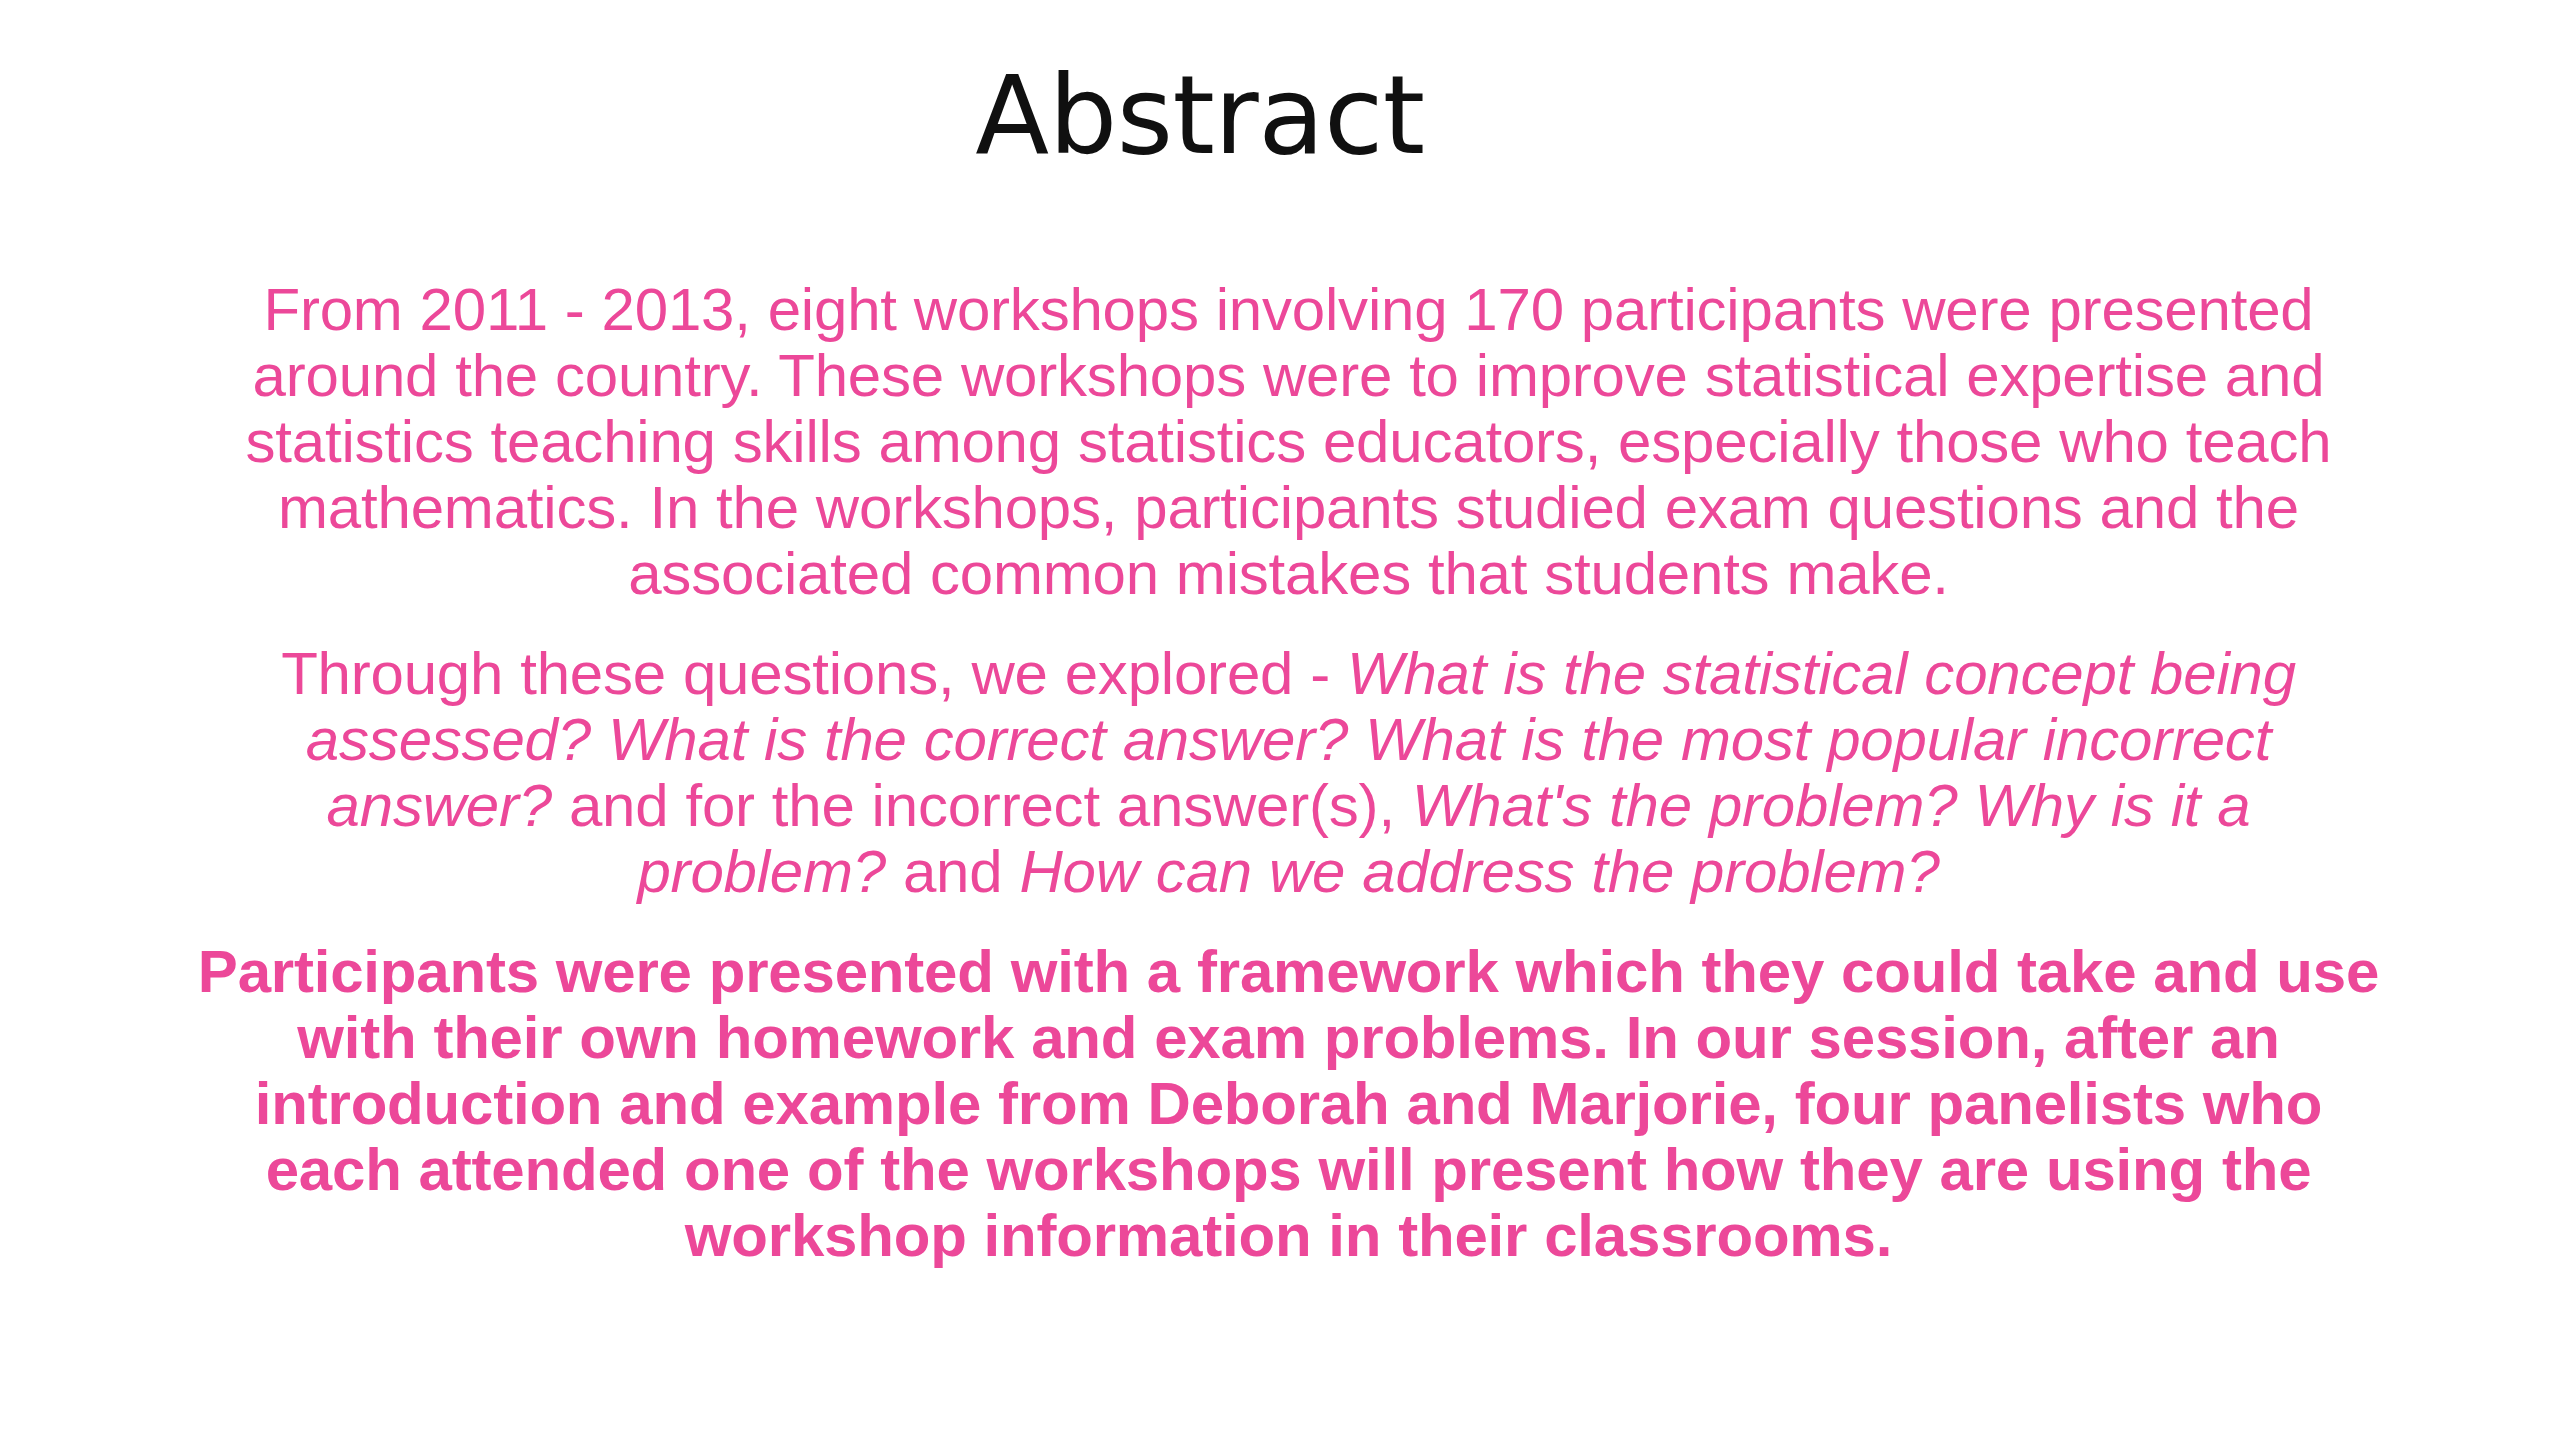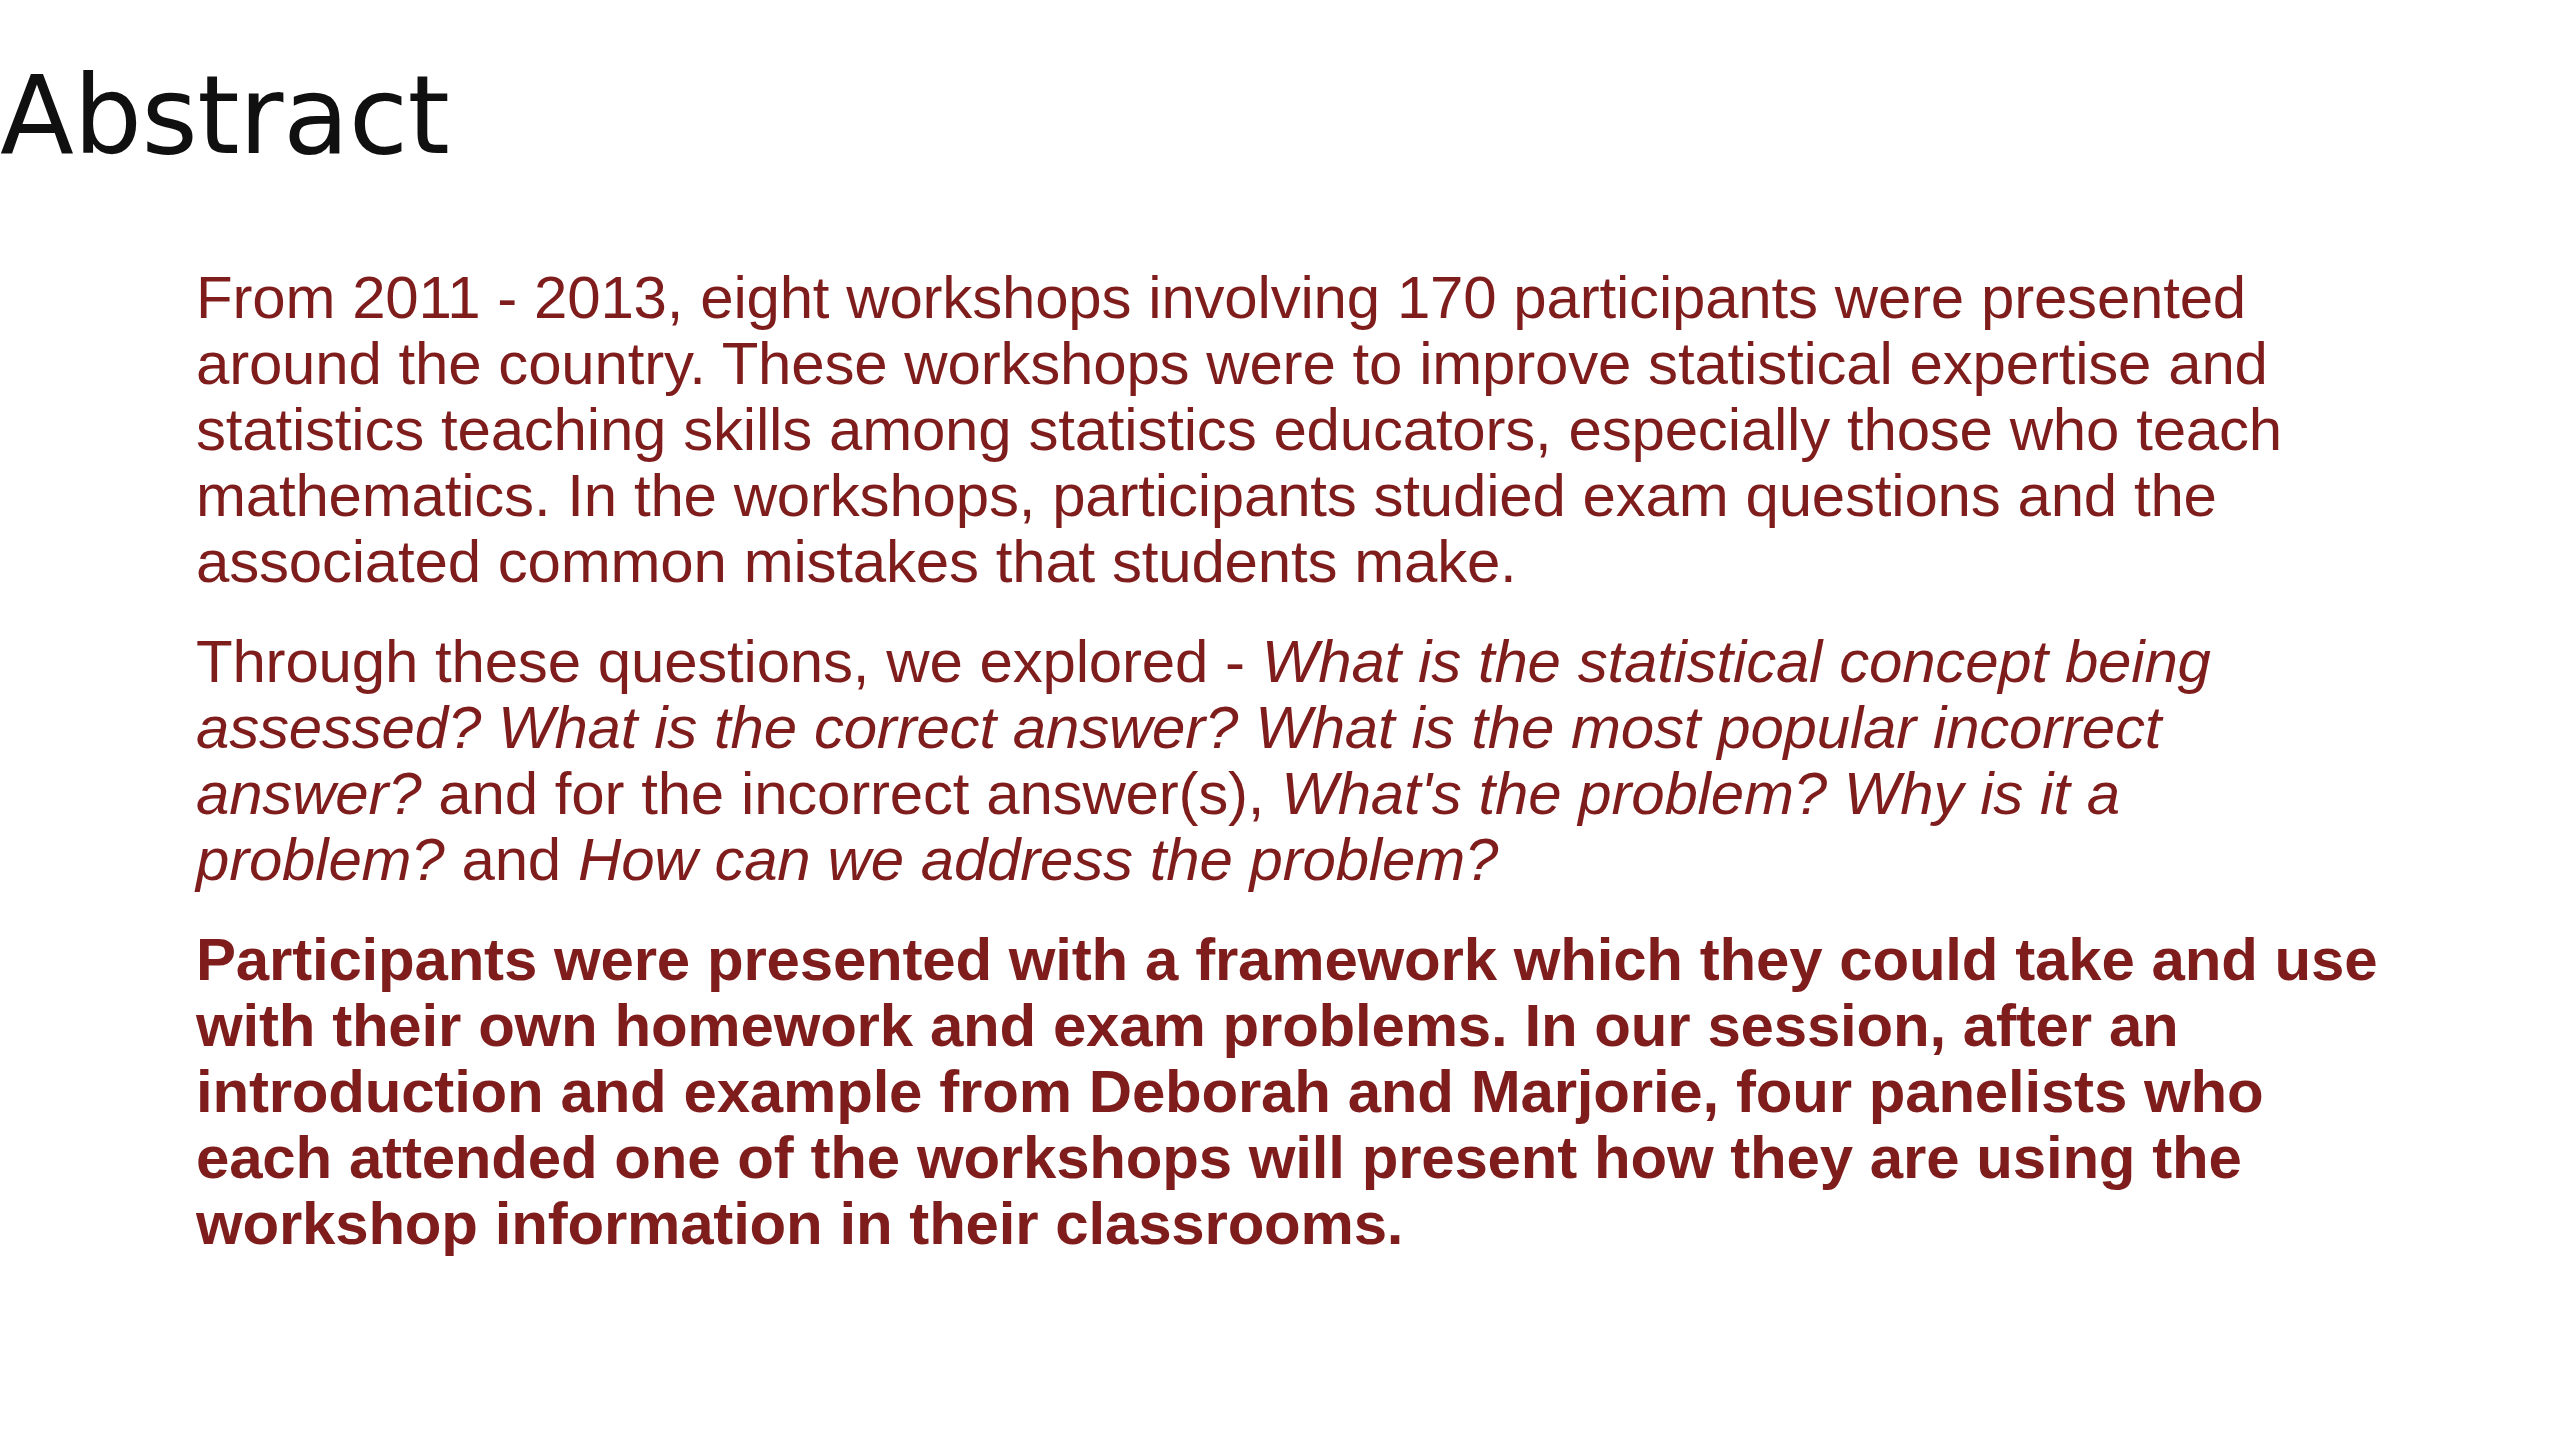--- a/index.html
+++ b/index.html
@@ -20,21 +20,21 @@
     width: 2560px;
     height: 1440px;
     background: #ffffff;
   }
 
   .slide-title {
     position: absolute;
     left: 0;
     top: 52px;
     width: 2400px;
-    text-align: left;
+    text-align: center;
     font-family: "DejaVu Sans", sans-serif;
     font-weight: 400;
     font-size: 108px;
     line-height: 1.18;
     letter-spacing: -0.5px;
     color: #101010;
     white-space: nowrap;
   }
 
   .body-block {
@@ -42,23 +42,23 @@
     left: 196px;
     top: 265px;
     width: 2185px;
   }
 
   .para {
     font-family: "Liberation Sans", sans-serif;
     font-weight: 400;
     font-size: 60px;
     line-height: 66px;
-    color: #7f1d1d;
-    text-align: left;
-    margin: 0 0 34px 0;
+    color: #ec4899;
+    text-align: center;
+    margin: 12px 0 34px 0;
     letter-spacing: -0.2px;
     word-spacing: 0.5px;
   }
 
   .para:last-child {
     margin-bottom: 0;
     font-weight: bold;
   }
 
   .para .it {

